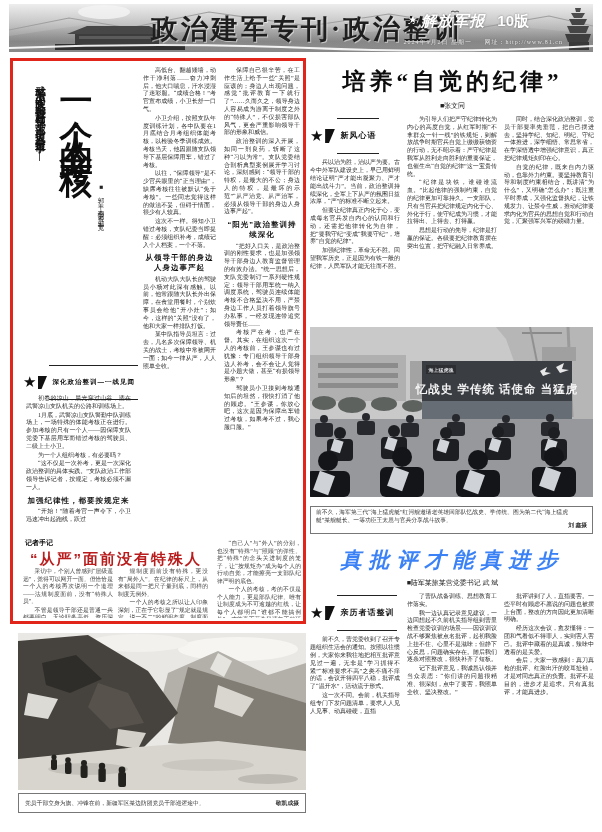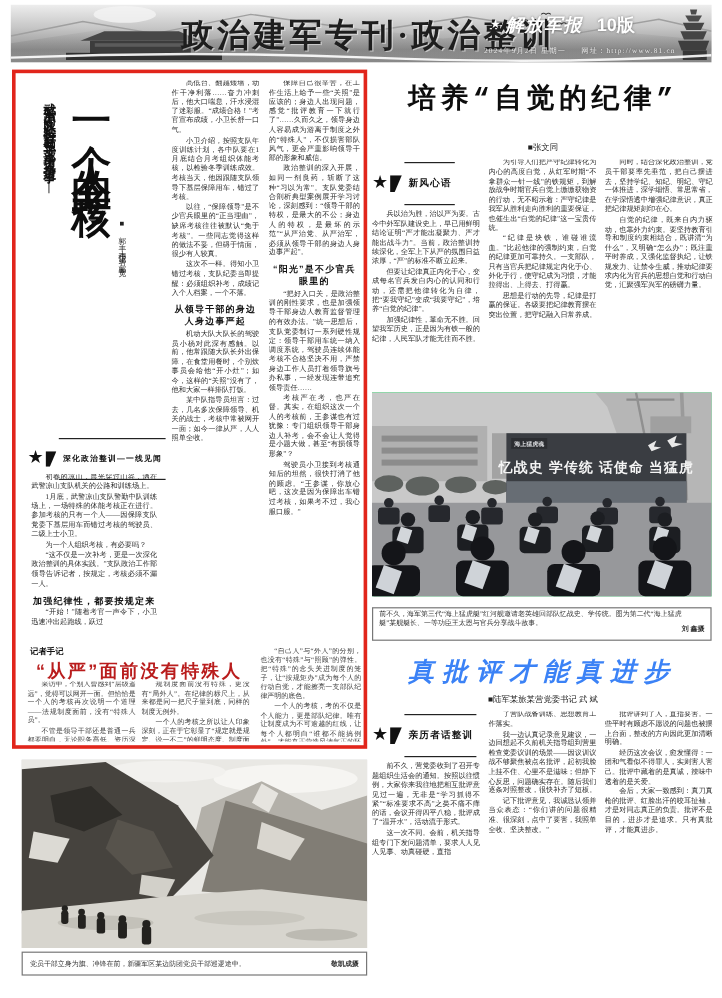--- a/index.html
+++ b/index.html
@@ -48,22 +48,22 @@
   .notes{position:absolute;left:10px;top:477px;width:278px;height:80px;}
   .notes-label{font-size:7px;font-weight:bold;font-family:"Liberation Sans",sans-serif;color:#111;margin:0 0 2px 2px;}
   .notes-headline{font-size:15px;font-weight:bold;font-family:"Liberation Sans",sans-serif;color:#b91c1c;
           letter-spacing:2px;margin:0 0 3px 0;text-align:center;width:186px;}
   .notes-cols{position:absolute;left:0;top:30px;width:188px;height:50px;display:flex;gap:5px;}
   .notes-cols .ncol{width:90px;height:50px;}
   .notes-right{position:absolute;right:0;top:2px;width:84px;height:78px;}
   .notes .body-text{font-size:5.8px;}
   
   .essay{position:absolute;left:310px;top:60px;width:285px;height:272px;}
-  .essay-headline{font-size:23px;font-weight:bold;font-family:Liberation Mono, monospace;text-align:center;
-          letter-spacing:4px;color:#0d0d0d;margin:6px 0 21px;}
+  .essay-headline{font-size:23px;font-weight:bold;font-family:Liberation Serif, serif;text-align:center;
+          letter-spacing:4px;color:#0d0d0d;margin:6px 0 4px;}
   .essay-byline{font-size:7px;text-align:center;color:#222;margin-bottom:5px;}
   .essay-cols{display:flex;gap:7px;height:212px;overflow:hidden;}
   .essay-cols .ecol{width:90px;}
   .essay .sec-label{margin:2px 0 5px 0;}
   .essay .sec-text{font-size:8px;}
   
   .photo-navy{position:absolute;left:310px;top:327px;width:283px;height:170px;background:#22c55e;}
   .photo-cap{position:absolute;left:310px;top:506px;width:283px;height:28px;border:1px solid #777;
           box-sizing:border-box;font-size:5.8px;line-height:1.35;color:#333;padding:2px 24px 2px 5px;text-align:justify;}
   .photo-cap .credit{position:absolute;right:5px;bottom:3px;font-weight:bold;white-space:nowrap;}
@@ -170,21 +170,21 @@
         <p>机动大队大队长的驾驶员小杨对此深有感触。以前，他常跟随大队长外出保障，在食堂用餐时，个别炊事员会给他“开小灶”；如今，这样的“关照”没有了，他和大家一样排队打饭。</p>
         <p>某中队指导员坦言：过去，几名多次保障领导、机关的战士，考核中常被网开一面；如今一律从严，人人照单全收。</p>
       </div>
   </div>
 
   <div class="colB body-text">
     <div>
         <p>保障自己很辛苦，在工作生活上给予一些“关照”是应该的；身边人出现问题，感觉“批评教育一下就行了”……久而久之，领导身边人容易成为游离于制度之外的“特殊人”，不仅损害部队风气，更会严重影响领导干部的形象和威信。</p>
         <p>政治整训的深入开展，如同一剂良药，斩断了这种“习以为常”。支队党委结合剖析典型案例展开学习讨论，深刻感到：“领导干部的特权，是最大的不公；身边人的特权，是最坏的示范”“从严治党、从严治军，必须从领导干部的身边人身边事严起”。</p>
       </div>
-    <h4 class="subhead">“阳光”是不少官兵眼里的</h4>
+    <h4 class="subhead">“阳光”政治整训持续深化</h4>
     <div>
         <p>“把好入口关，是政治整训的刚性要求，也是加强领导干部身边人教育监督管理的有效办法。”统一思想后，支队党委制订一系列硬性规定：领导干部用车统一纳入调度系统，驾驶员连续体能考核不合格坚决不用，严禁身边工作人员打着领导旗号办私事，一经发现连带追究领导责任……</p>
         <p>考核严在考，也严在督。其实，在组织这次一个人的考核前，王参谋也有过犹豫：专门组织领导干部身边人补考，会不会让人觉得是小题大做，甚至“有损领导形象”？</p>
         <p>驾驶员小卫接到考核通知后的坦然，很快打消了他的顾虑。“王参谋，你放心吧，这次是因为保障出车错过考核，如果考不过，我心服口服。”</p>
       </div>
   </div>
 
   <div class="notes">
     <div class="notes-label">记者手记</div>
     <div class="notes-headline">“从严”面前没有特殊人</div>

